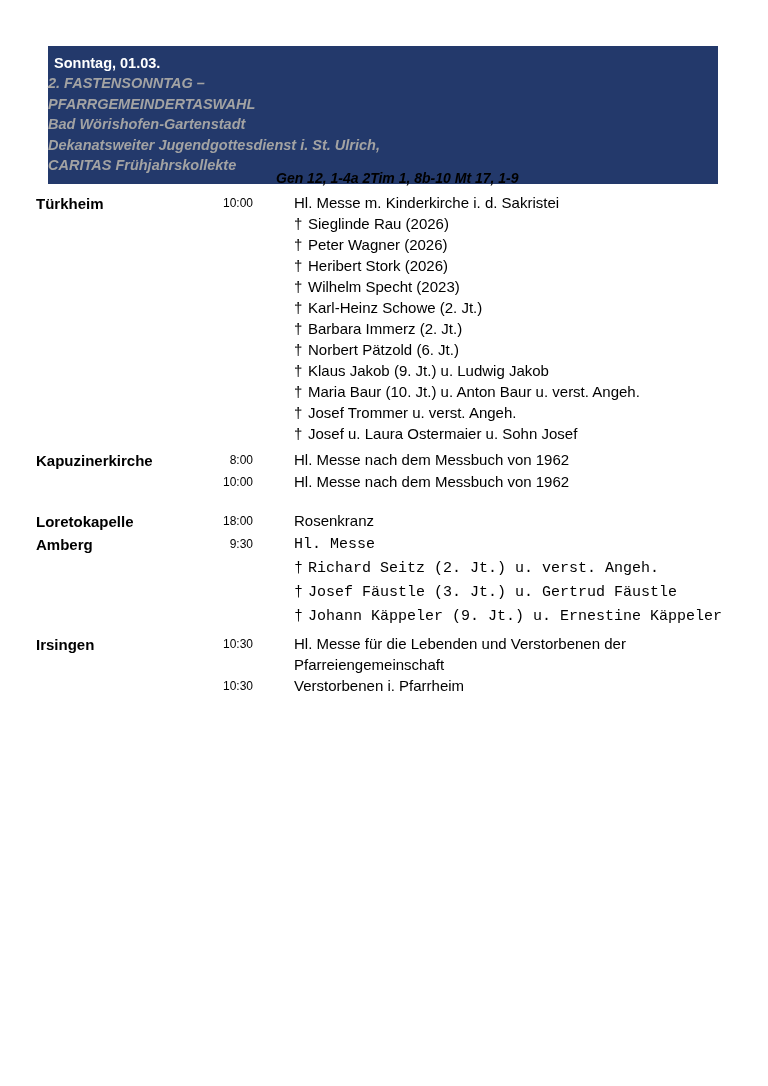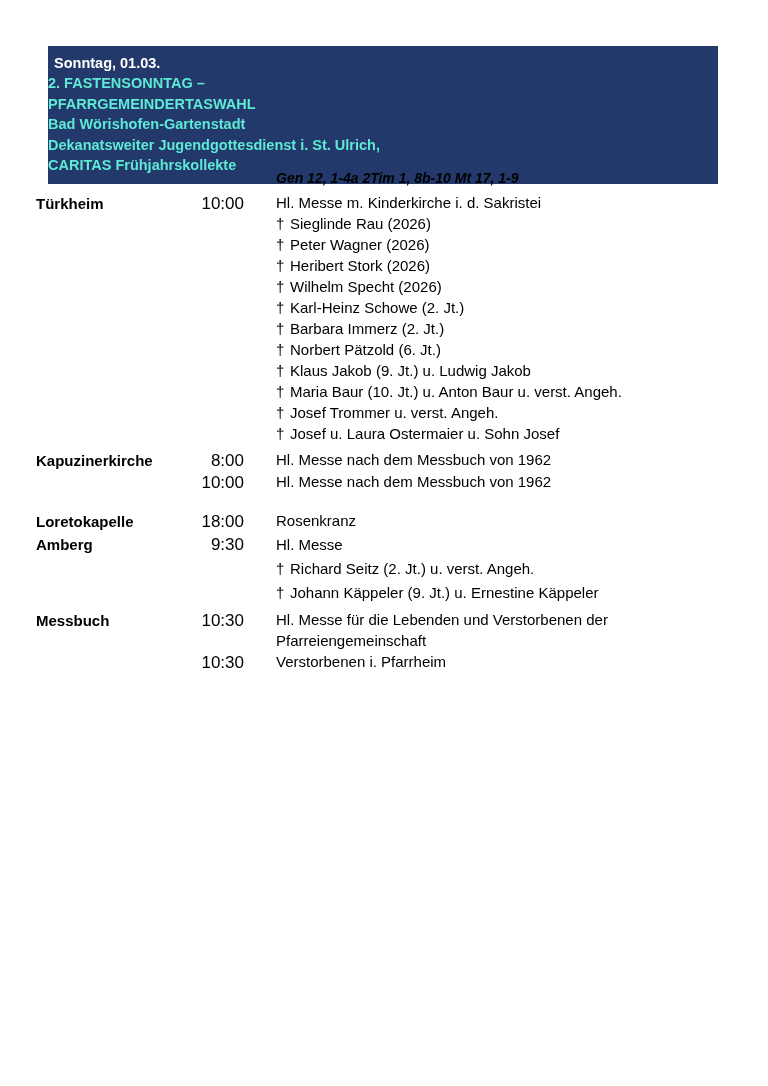--- a/index.html
+++ b/index.html
@@ -45,24 +45,25 @@
     box-sizing: border-box;
     padding-left: 6px;
     color: #ffffff;
     font-size: 14.5px;
     font-weight: bold;
     line-height: 20px;
     white-space: nowrap;
   }
   .banner-title {
     flex: 1;
-    color: #5eead4;
+    color: #a3a3a3;
     font-size: 14.5px;
     font-weight: bold;
     line-height: 20.5px;
+    font-style: italic;
   }
   .banner-title .tline {
     display: block;
     white-space: nowrap;
   }
 
   
   .schedule {
     position: absolute;
     left: 36px;
@@ -77,50 +78,52 @@
     font-style: italic;
     font-weight: bold;
     line-height: 21px;
     white-space: nowrap;
   }
 
   .row {
     display: flex;
     flex-direction: row;
     align-items: flex-start;
+    gap: 9px;
   }
   .col-place {
     width: 160px;
     flex: 0 0 160px;
     font-size: 15px;
     font-weight: bold;
     line-height: 21px;
     padding-top: 1px;
     white-space: nowrap;
   }
   .col-time {
     width: 48px;
     flex: 0 0 48px;
     text-align: right;
-    font-size: 17px;
+    font-size: 12px;
     line-height: 21px;
     padding-top: 1px;
     white-space: nowrap;
   }
   .col-desc {
     flex: 1 1 auto;
     padding-left: 32px;
     font-size: 15px;
     line-height: 21px;
   }
   .col-desc .dline {
     display: block;
   }
   .col-desc.loose .dline {
     line-height: 24px;
+    font-family: Liberation Mono, monospace;
   }
   .col-desc .dline .dagger {
     display: inline-block;
     width: 14px;
   }
   .row.r-kapuzinerkirche { margin-top: 5px; }
   .row.r-loretokapelle { margin-top: 17px; }
   .row.r-amberg { margin-top: 1px; justify-content: flex-end; }
   .row.r-irsingen { margin-top: 4px; }
 </style>
@@ -144,21 +147,21 @@
     <div class="scripture">Gen 12, 1-4a 2Tim 1, 8b-10 Mt 17, 1-9</div>
     <div>
         <div class="row r-turkheim">
           <div class="col-place">Türkheim</div>
           <div class="col-time">10:00</div>
           <div class="col-desc">
             <span class="dline"><span>Hl. Messe m. Kinderkirche i. d. Sakristei</span></span>
             <span class="dline"><span class="dagger">†</span><span>Sieglinde Rau (2026)</span></span>
             <span class="dline"><span class="dagger">†</span><span>Peter Wagner (2026)</span></span>
             <span class="dline"><span class="dagger">†</span><span>Heribert Stork (2026)</span></span>
-            <span class="dline"><span class="dagger">†</span><span>Wilhelm Specht (2026)</span></span>
+            <span class="dline"><span class="dagger">†</span><span>Wilhelm Specht (2023)</span></span>
             <span class="dline"><span class="dagger">†</span><span>Karl-Heinz Schowe (2. Jt.)</span></span>
             <span class="dline"><span class="dagger">†</span><span>Barbara Immerz (2. Jt.)</span></span>
             <span class="dline"><span class="dagger">†</span><span>Norbert Pätzold (6. Jt.)</span></span>
             <span class="dline"><span class="dagger">†</span><span>Klaus Jakob (9. Jt.) u. Ludwig Jakob</span></span>
             <span class="dline"><span class="dagger">†</span><span>Maria Baur (10. Jt.) u. Anton Baur u. verst. Angeh.</span></span>
             <span class="dline"><span class="dagger">†</span><span>Josef Trommer u. verst. Angeh.</span></span>
             <span class="dline"><span class="dagger">†</span><span>Josef u. Laura Ostermaier u. Sohn Josef</span></span>
           </div>
         </div>
         <div class="row r-kapuzinerkirche">
@@ -181,25 +184,26 @@
           <div class="col-desc">
             <span class="dline"><span>Rosenkranz</span></span>
           </div>
         </div>
         <div class="row r-amberg">
           <div class="col-place">Amberg</div>
           <div class="col-time">9:30</div>
           <div class="col-desc loose">
             <span class="dline"><span>Hl. Messe</span></span>
             <span class="dline"><span class="dagger">†</span><span>Richard Seitz (2. Jt.) u. verst. Angeh.</span></span>
+            <span class="dline"><span class="dagger">†</span><span>Josef Fäustle (3. Jt.) u. Gertrud Fäustle</span></span>
             <span class="dline"><span class="dagger">†</span><span>Johann Käppeler (9. Jt.) u. Ernestine Käppeler</span></span>
           </div>
         </div>
         <div class="row r-irsingen">
-          <div class="col-place">Messbuch</div>
+          <div class="col-place">Irsingen</div>
           <div class="col-time">10:30</div>
           <div class="col-desc">
             <span class="dline"><span>Hl. Messe für die Lebenden und Verstorbenen der</span></span>
             <span class="dline"><span>Pfarreiengemeinschaft</span></span>
           </div>
         </div>
         <div class="row r-continuation2">
           <div class="col-place"></div>
           <div class="col-time">10:30</div>
           <div class="col-desc">

